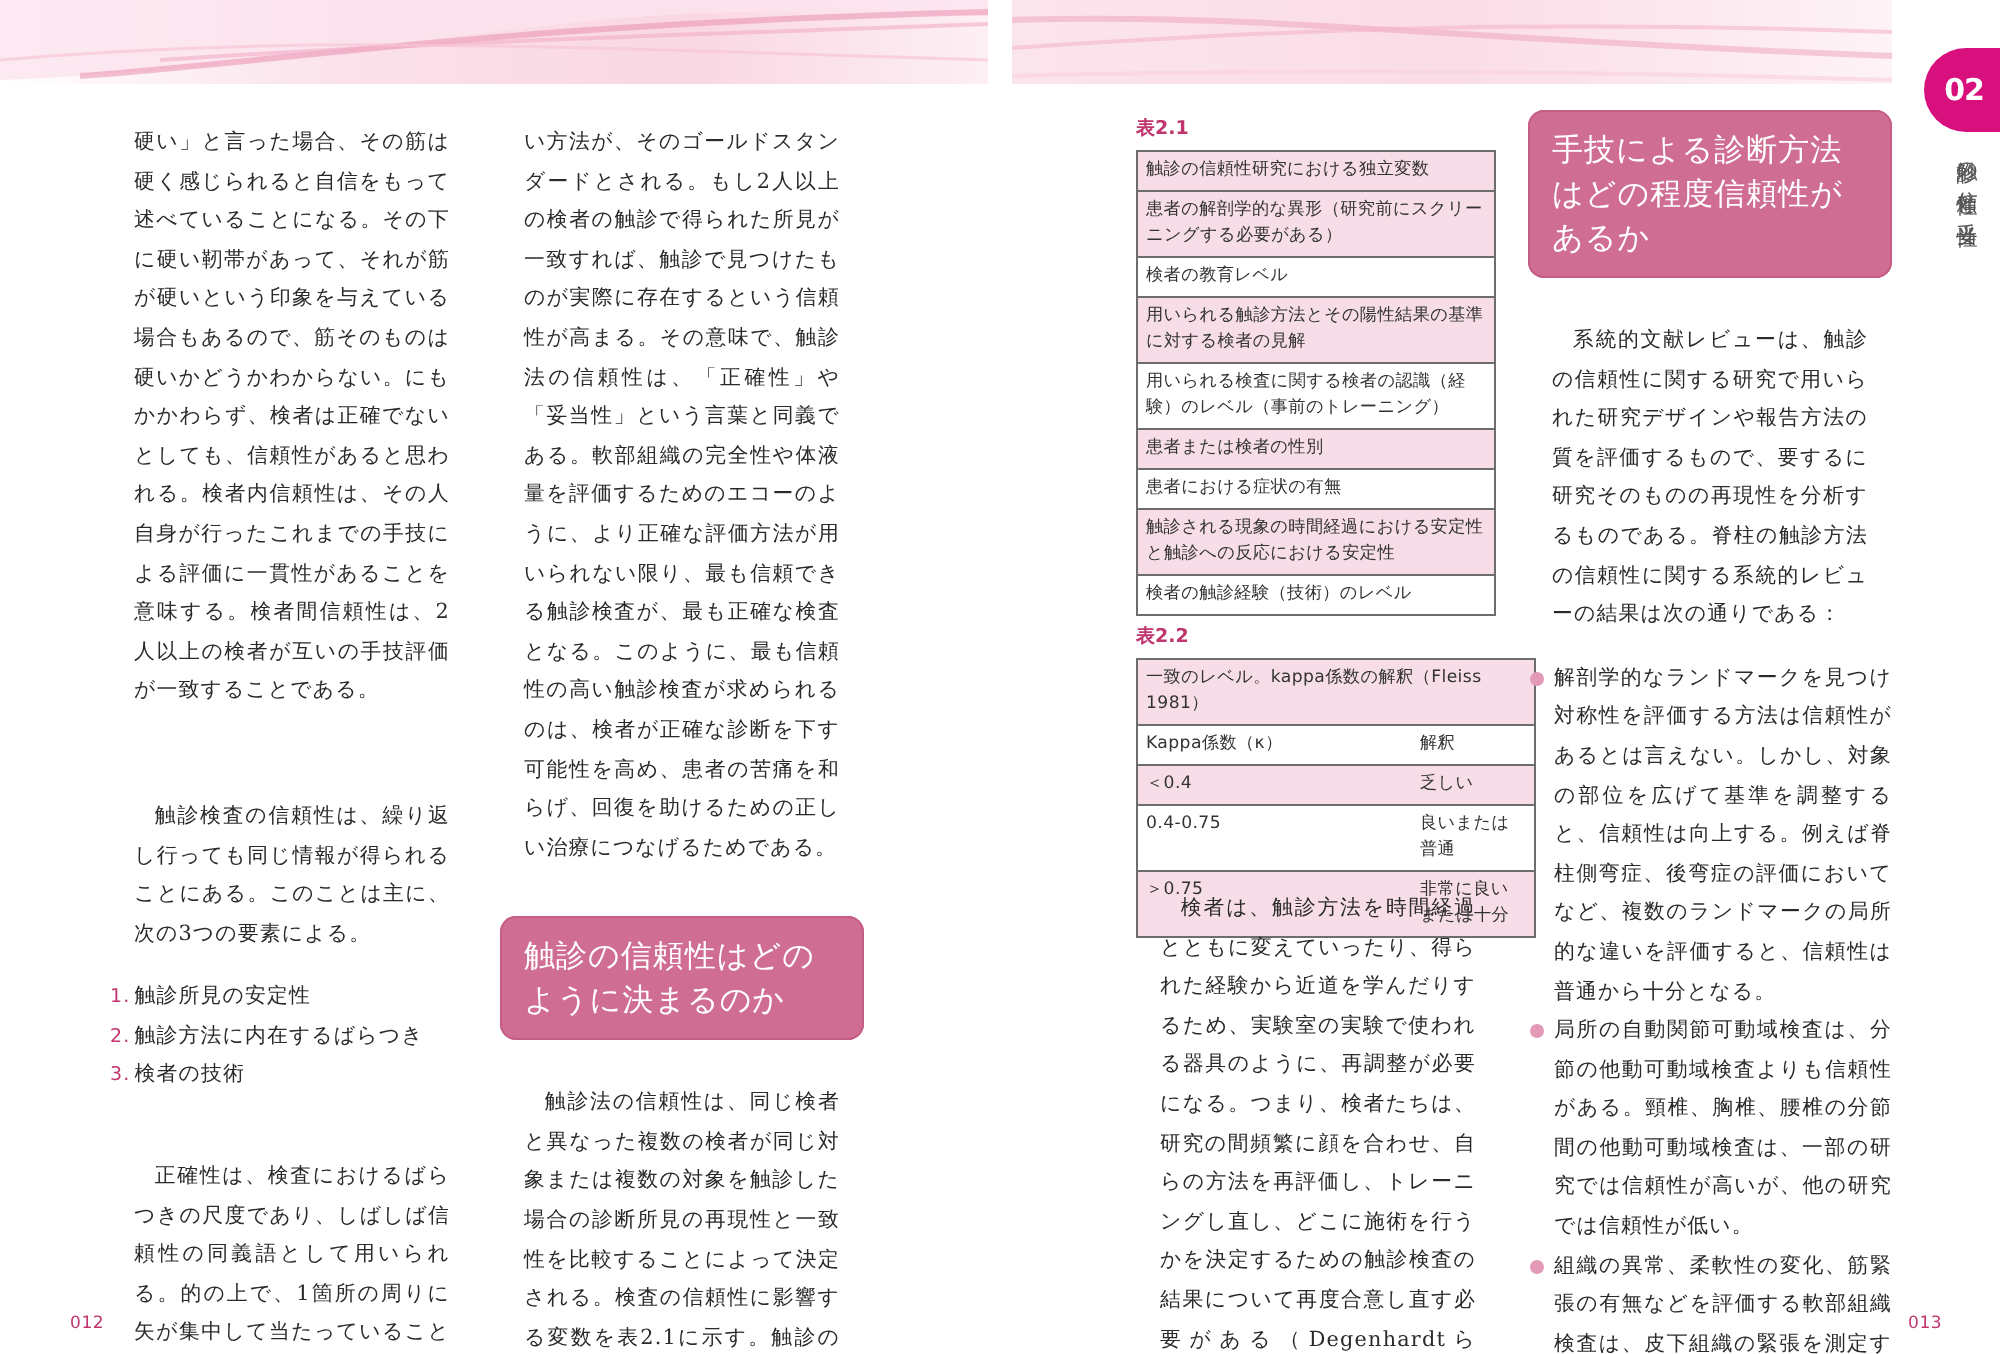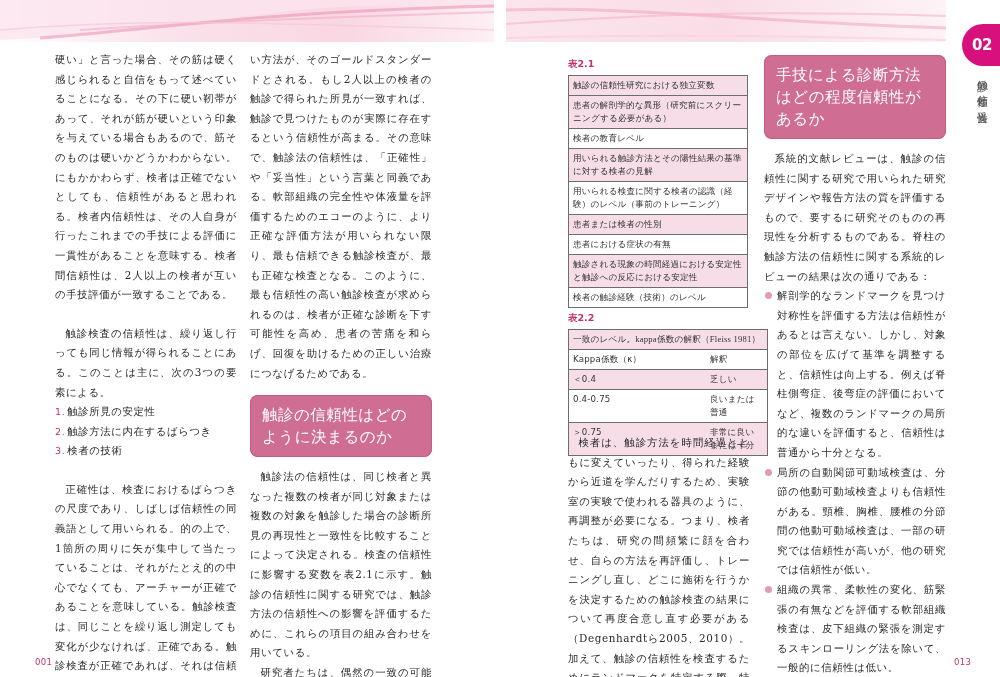--- a/index.html
+++ b/index.html
@@ -11,41 +11,41 @@
   .page-left { left: 0; width: 494px; }
   .page-right { left: 506px; width: 494px; }
   .gutter { position: absolute; left: 494px; top: 0; width: 12px; height: 677px; background: #fff; }
 
   .banner { position: absolute; top: 0; height: 42px; overflow: hidden; }
   .page-left .banner { left: 0; width: 494px; }
   .page-right .banner { left: 0; width: 440px; }
   .banner svg { width: 100%; height: 100%; display: block; }
 
   .col { position: absolute; font-size: 10.4px; line-height: 19.6px; letter-spacing: 0.6px; text-align: justify; }
-  .col p { margin: 0; }
+  .col p { margin: 12px; }
   .col .indent { text-indent: 1em; }
   .col .gap { height: 19px; }
 
   .numlist { list-style: none; }
   .numlist li { font-size: 10.4px; line-height: 19.6px; }
   .numlist .num { color: #c0356e; font-family: "DejaVu Sans", sans-serif; font-size: 9.5px; margin-right: 2px; }
 
   .heading-box {
     background: #cf6d92; color: #fff; border-radius: 8px;
     font-family: "DejaVu Sans", sans-serif; font-size: 15.5px; line-height: 22px;
     padding: 9px 10px 9px 12px; letter-spacing: 0.5px; text-align: left;
     box-shadow: 0 0 0 1px #c65d86 inset;
   }
 
   .page-number { position: absolute; bottom: 10px; font-family: "DejaVu Sans", sans-serif; font-size: 8.5px; color: #c0356e; letter-spacing: 0.3px; }
 
   .tbl-caption { font-family: "DejaVu Sans", sans-serif; font-size: 9.5px; font-weight: bold; color: #c0356e; margin-bottom: 4px; }
   .tbl { border: 1px solid #6d6d6d; width: 100%; font-family: "DejaVu Sans", sans-serif; font-size: 8.6px; line-height: 13px; color: #333; }
   .tbl .row { border-top: 1px solid #6d6d6d; padding: 3px 4px; letter-spacing: 0.2px; }
-  .tbl .row:first-child { border-top: none; font-family: Liberation Serif, serif; }
+  .tbl .row:first-child { border-top: none; }
   .tbl .pink { background: #f6dde7; }
   .tbl .row.split { display: flex; gap: 42px; }
   .tbl .row.split .c1 { width: 95px; flex: none; }
 
   .bullets { list-style: none; }
   .bullets li { position: relative; padding-left: 13px; font-size: 10.4px; line-height: 19.6px; letter-spacing: 0.6px; text-align: justify; }
   .bullets li .dot { position: absolute; left: 1px; top: 6px; width: 7px; height: 7px; border-radius: 50%; background: #e39ab6; }
 
   .chapter-tab { position: absolute; left: 962px; top: 24px; width: 40px; height: 42px; background: #d8107e; border-radius: 22px 0 0 22px; color: #fff; font-family: "DejaVu Sans", sans-serif; font-weight: bold; font-size: 15px; line-height: 42px; text-align: center; letter-spacing: -0.5px; }
   .chapter-vtitle { position: absolute; left: 976px; top: 72px; writing-mode: vertical-rl; font-family: "DejaVu Sans", sans-serif; font-size: 10.5px; color: #555; letter-spacing: 1px; }
@@ -90,21 +90,21 @@
 
     <div class="col" style="left:250px; top:50px; width:182px;">
       <p>い方法が、そのゴールドスタンダードとされる。もし2人以上の検者の触診で得られた所見が一致すれば、触診で見つけたものが実際に存在するという信頼性が高まる。その意味で、触診法の信頼性は、「正確性」や「妥当性」という言葉と同義である。軟部組織の完全性や体液量を評価するためのエコーのように、より正確な評価方法が用いられない限り、最も信頼できる触診検査が、最も正確な検査となる。このように、最も信頼性の高い触診検査が求められるのは、検者が正確な診断を下す可能性を高め、患者の苦痛を和らげ、回復を助けるための正しい治療につなげるためである。</p>
       <div style="height:12px"></div>
       <div class="heading-box">触診の信頼性はどのように決まるのか</div>
       <div style="height:10px"></div>
       <p class="indent">触診法の信頼性は、同じ検者と異なった複数の検者が同じ対象または複数の対象を触診した場合の診断所見の再現性と一致性を比較することによって決定される。検査の信頼性に影響する変数を表2.1に示す。触診の信頼性に関する研究では、触診方法の信頼性への影響を評価するために、これらの項目の組み合わせを用いている。</p>
       <p class="indent">研究者たちは、偶然の一致の可能性を説明するために、kappa（κ）係数を最もよく用いる。kappa係数の範囲は、－1から＋1であり、0は検者の結果が偶然でしかないことを意味しており、その方法は信頼性がないことを示す。マイナスの値は、検査された診断方法の信頼性が偶然以下であることを示す。信頼性の高い検査を決定するための許容値は、研究者間で異なる。Fleiss (1981)が推奨するkappa係数を表2.2に示す。</p>
     </div>
 
-    <div class="page-number" style="left:35px;">001</div>
+    <div class="page-number" style="left:35px;">012</div>
   </div>
 
   <div class="gutter"></div>
 
   <div class="page page-right">
     <div class="banner">
       <svg viewBox="0 0 440 42" preserveAspectRatio="none">
         <defs>
           <linearGradient id="lg2" x1="0" y1="0" x2="1" y2="0">
             <stop offset="0" stop-color="#f8cfde"></stop>

